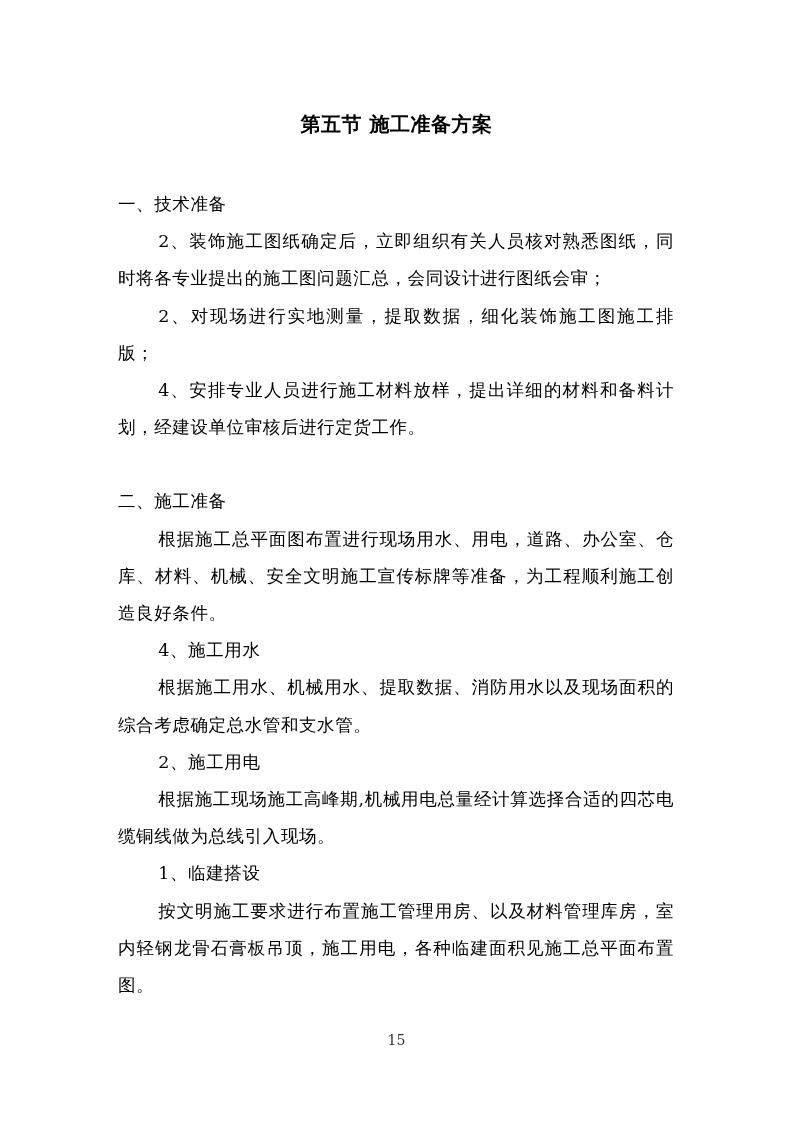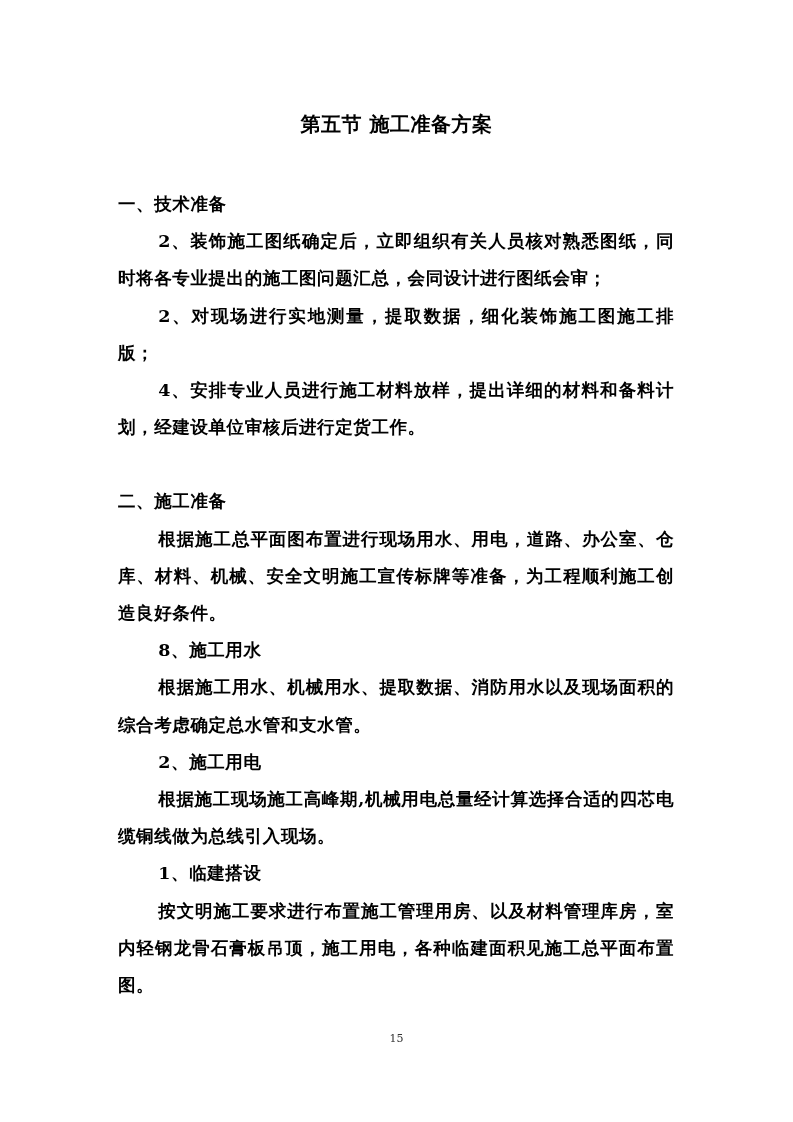--- a/index.html
+++ b/index.html
@@ -3,44 +3,44 @@
 <meta charset="utf-8">
 <style>
   html, body { margin: 0; padding: 0; background: #ffffff; }
   body { width: 793px; height: 1122px; position: relative; overflow: hidden;
          font-family: "DejaVu Serif", "Liberation Serif", serif; color: #000; }
   .page { position: absolute; left: 0; top: 0; width: 793px; height: 906px; background: #fff; }
   .title { position: absolute; top: 108px; left: 0; width: 793px; text-align: center;
            font-size: 20px; font-weight: bold; letter-spacing: 0.5px; line-height: 32px; }
   .body { position: absolute; left: 118px; top: 186px; width: 556px;
           font-size: 17.5px; line-height: 37.2px; letter-spacing: 0.6px; }
-  .body p { margin: 0; text-align: justify; font-weight: bold; }
+  .body p { margin: 0; text-align: justify; }
   .indent { text-indent: 2.3em; }
   .gap { height: 37px; }
   .pagenum { position: absolute; top: 1032px; left: 0; width: 793px; text-align: center;
-             font-size: 11px; color: #333; }
+             font-size: 14px; color: #333; }
 </style>
 </head>
 <body>
 
 <div class="page">
   <div class="title">第五节  施工准备方案</div>
 
   <div class="body">
     <p>一、技术准备</p>
     <p class="indent">2、装饰施工图纸确定后，立即组织有关人员核对熟悉图纸，同时将各专业提出的施工图问题汇总，会同设计进行图纸会审；</p>
     <p class="indent">2、对现场进行实地测量，提取数据，细化装饰施工图施工排版；</p>
     <p class="indent">4、安排专业人员进行施工材料放样，提出详细的材料和备料计划，经建设单位审核后进行定货工作。</p>
 
     <div class="gap"></div>
 
     <p>二、施工准备</p>
     <p class="indent">根据施工总平面图布置进行现场用水、用电，道路、办公室、仓库、材料、机械、安全文明施工宣传标牌等准备，为工程顺利施工创造良好条件。</p>
 
-    <p class="indent">8、施工用水</p>
+    <p class="indent">4、施工用水</p>
     <p class="indent">根据施工用水、机械用水、提取数据、消防用水以及现场面积的综合考虑确定总水管和支水管。</p>
 
     <p class="indent">2、施工用电</p>
     <p class="indent">根据施工现场施工高峰期,机械用电总量经计算选择合适的四芯电缆铜线做为总线引入现场。</p>
 
     <p class="indent">1、临建搭设</p>
     <p class="indent">按文明施工要求进行布置施工管理用房、以及材料管理库房，室内轻钢龙骨石膏板吊顶，施工用电，各种临建面积见施工总平面布置图。</p>
   </div>
 
   <div class="pagenum">15</div>

